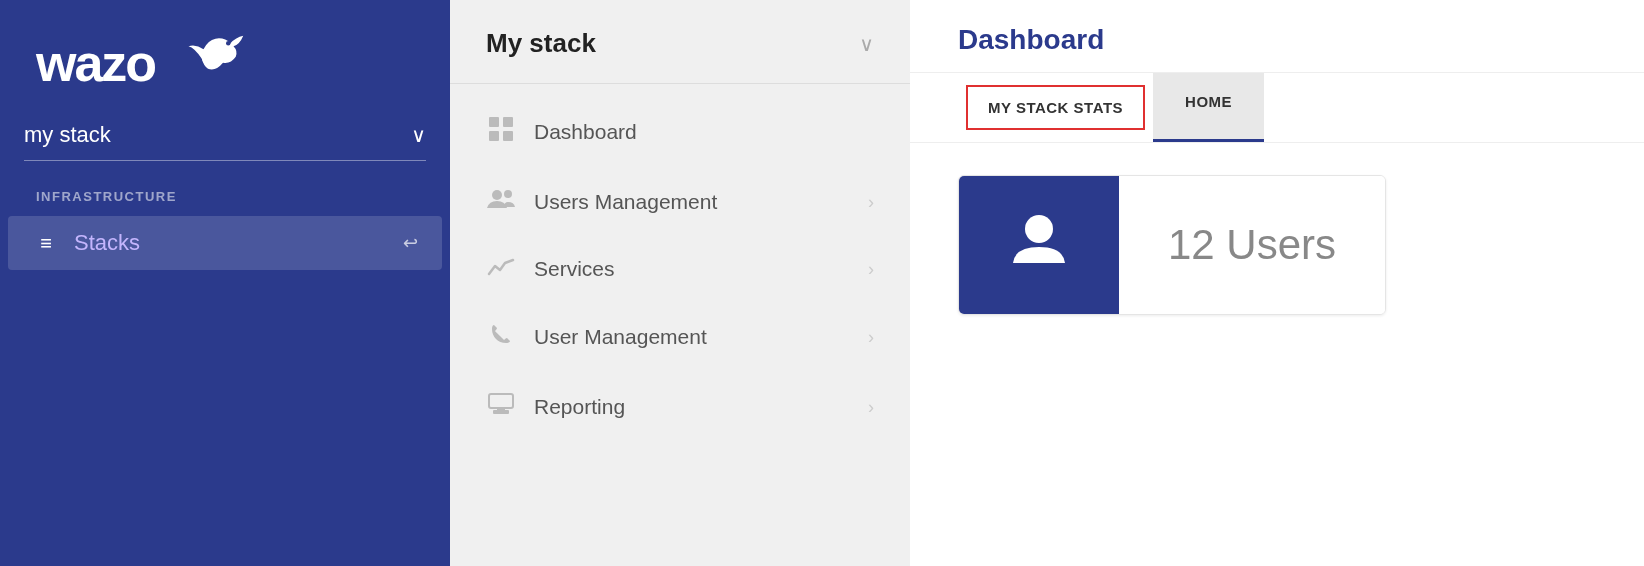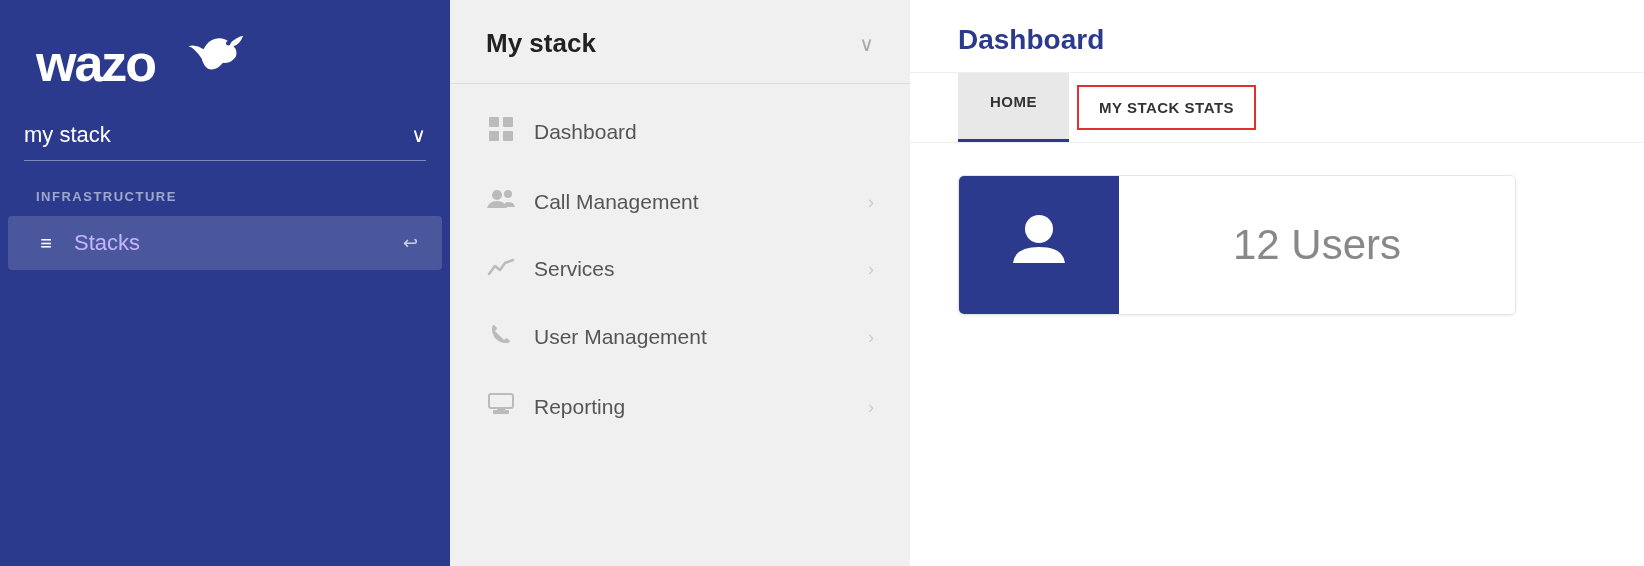--- a/index.html
+++ b/index.html
@@ -235,21 +235,21 @@
       display: flex;
       flex-direction: column;
       gap: 20px;
     }
 
     .stat-card {
       display: flex;
       border: 1px solid #e5e5e5;
       border-radius: 6px;
       overflow: hidden;
-      width: 558px;
+      width: 428px;
       height: 140px;
       box-shadow: 0 1px 3px rgba(0,0,0,0.08);
     }
 
     .stat-card-icon-area {
       width: 160px;
       background-color: #2b3a8c;
       display: flex;
       align-items: center;
       justify-content: center;
@@ -334,21 +334,21 @@
 
     <div class="nav-menu-item">
       <span class="nav-menu-icon">
         <svg width="28" height="22" viewBox="0 0 28 22" fill="none">
           <circle cx="10" cy="7" r="5" fill="#bbb"></circle>
           <path d="M0 20 Q2 13 10 13 Q18 13 20 20" fill="#bbb"></path>
           <circle cx="21" cy="6" r="4" fill="#bbb"></circle>
           <path d="M16 19 Q17.5 14 21 14 Q27 14 28 19" fill="#bbb"></path>
         </svg>
       </span>
-      <span class="nav-menu-label">Call Management</span>
+      <span class="nav-menu-label">Users Management</span>
       <span class="nav-menu-arrow">›</span>
     </div>
 
     <div class="nav-menu-item">
       <span class="nav-menu-icon">
         <svg width="28" height="18" viewBox="0 0 28 18" fill="none">
           <polyline points="2,16 8,8 13,12 18,5 26,2" stroke="#bbb" stroke-width="2.5" fill="none" stroke-linecap="round" stroke-linejoin="round"></polyline>
         </svg>
       </span>
       <span class="nav-menu-label">Services</span>
@@ -379,22 +379,22 @@
 
   </div>
 </div>
 
 <div class="main-content">
   <div class="main-header">
     <span class="main-title">Dashboard</span>
   </div>
 
   <div class="tabs-bar">
+    <div class="tab outlined">MY STACK STATS</div>
     <div class="tab active">HOME</div>
-    <div class="tab outlined">MY STACK STATS</div>
   </div>
 
   <div class="dashboard-body">
     <div class="stat-card">
       <div class="stat-card-icon-area">
         <span class="stat-card-icon">
           <svg width="64" height="64" viewBox="0 0 64 64" fill="none">
             <circle cx="32" cy="22" r="14" fill="white"></circle>
             <path d="M6 56 Q8 40 32 40 Q56 40 58 56" fill="white"></path>
           </svg>

